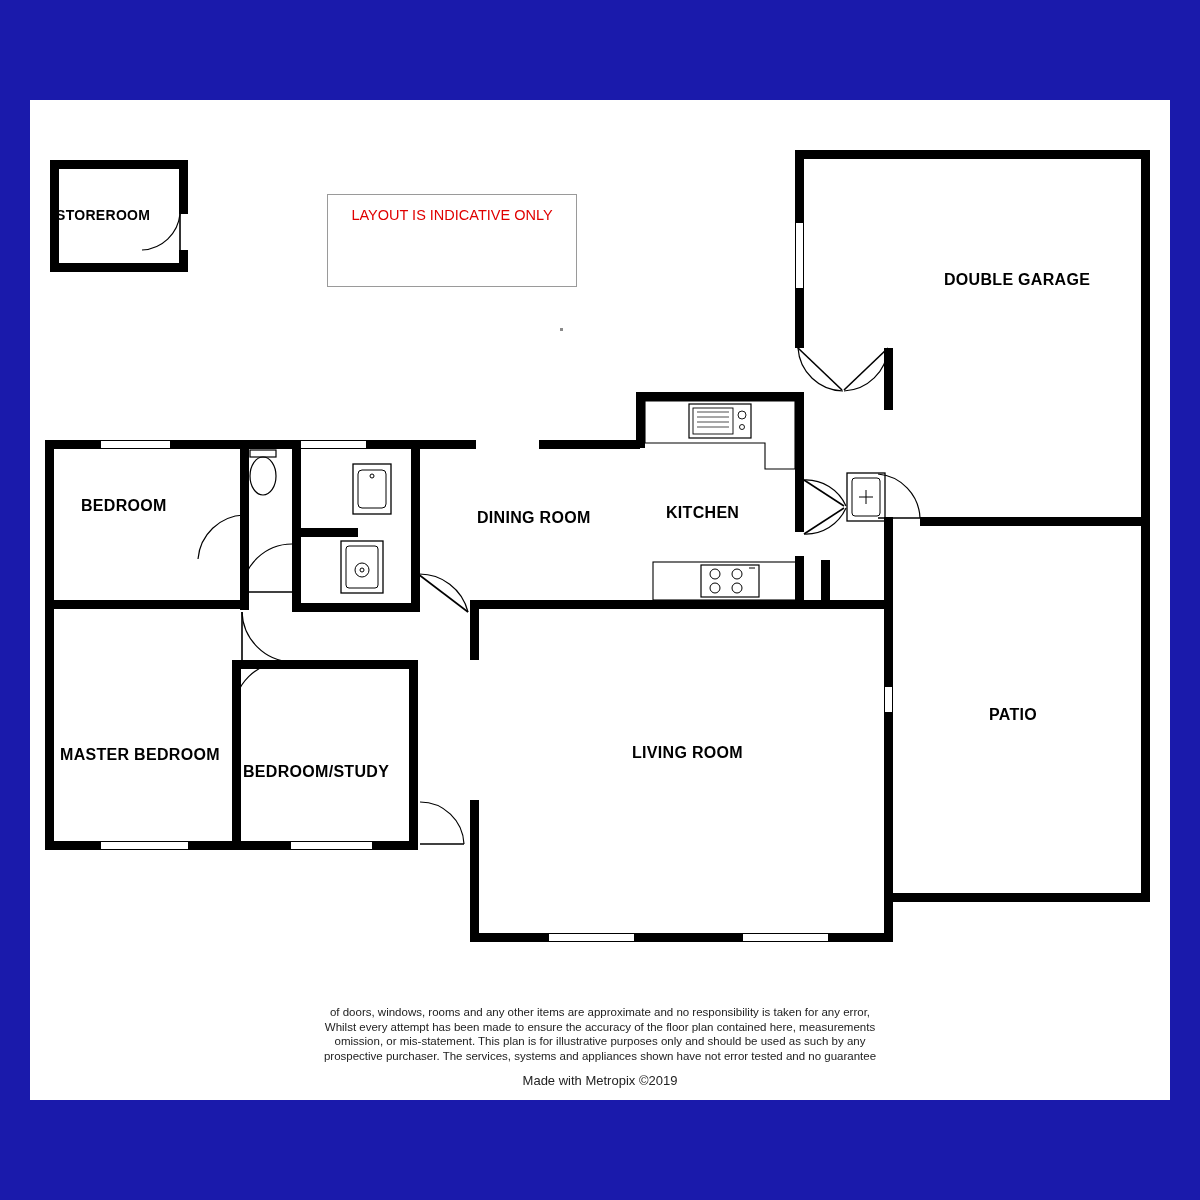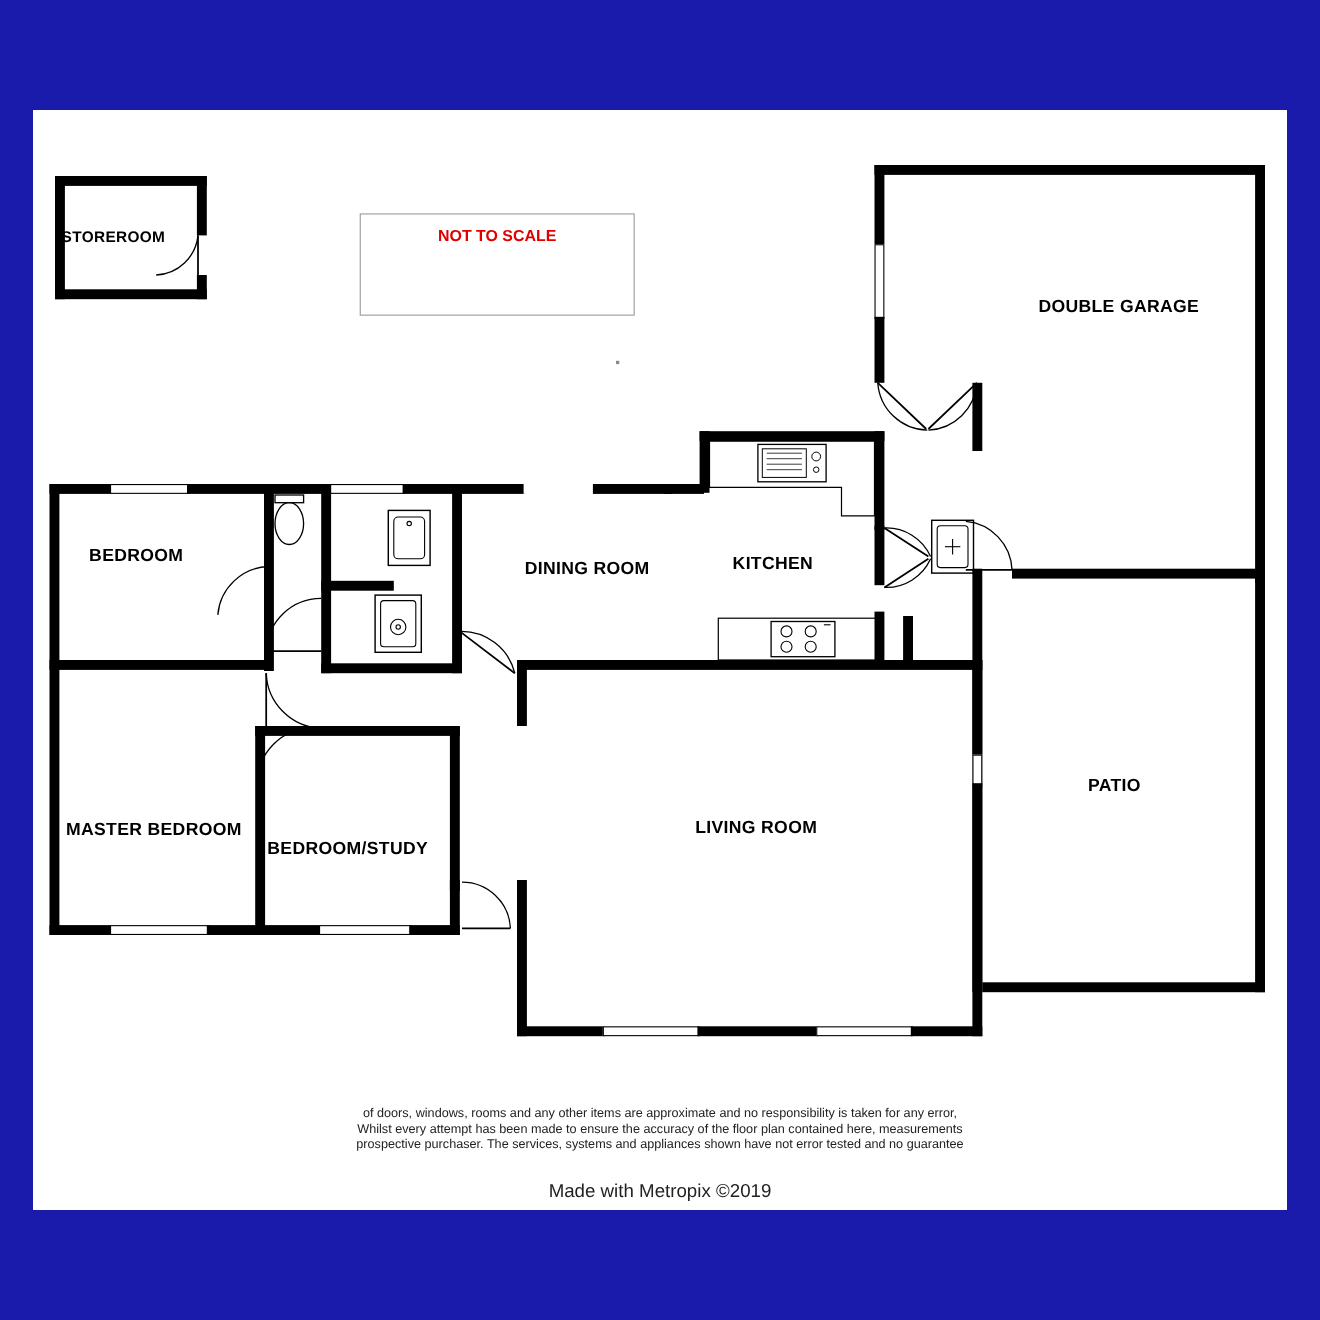--- a/index.html
+++ b/index.html
@@ -97,21 +97,21 @@
     font-size: 11.5px;
     line-height: 14.5px;
     color: #222222;
   }
   .made-with {
     position: absolute;
     left: 300px;
     top: 1073px;
     width: 600px;
     text-align: center;
-    font-size: 17px;
+    font-size: 13px;
     color: #222222;
   }
 
   
   .fixture { position: absolute; }
   svg { display: block; overflow: visible; }
   .stroke { stroke: #000000; fill: none; }
   .door-arc { stroke: #000000; stroke-width: 1.2; fill: none; }
   .door-leaf { stroke: #000000; stroke-width: 1.6; fill: none; }
 
@@ -138,21 +138,21 @@
   <div class="wall" style="left:179px; top:250px; width:9px;  height:22px;"></div>
   <div class="fixture" style="left:140px; top:214px;">
     <svg width="46" height="40" viewBox="0 0 46 40">
       <path class="door-arc" d="M 40 0 A 40 40 0 0 1 2 36"></path>
       <line class="door-leaf" x1="40" y1="0" x2="40" y2="36"></line>
     </svg>
   </div>
   <div class="room-label rl-14" style="left:56px; top:207px;">STOREROOM</div>
 
   <div class="note-box">
-    <div class="strong">NOT TO SCALE</div>
+    <div>LAYOUT IS INDICATIVE ONLY</div>
   </div>
   <div class="dot" style="left:560px; top:328px;"></div>
 
   <div class="wall" style="left:795px;  top:150px; width:355px; height:9px;"></div>
   <div class="wall" style="left:1141px; top:150px; width:9px;  height:380px;"></div>
   <div class="wall" style="left:795px;  top:150px; width:9px;  height:72px;"></div>
   <div class="window" style="left:795px; top:222px; width:9px; height:68px;"></div>
   <div class="wall" style="left:795px;  top:288px; width:9px;  height:60px;"></div>
   <div class="wall" style="left:884px;  top:348px; width:9px;  height:62px;"></div>
 
@@ -342,17 +342,18 @@
       <path class="door-arc" d="M 4 2 A 44 44 0 0 1 46 28"></path>
       <path class="door-arc" d="M 4 56 A 44 44 0 0 0 46 30"></path>
     </svg>
   </div>
 
   <div class="room-label rl-16" style="left:632px; top:744px;">LIVING ROOM</div>
 
   <div class="disclaimer">
     <div>of doors, windows, rooms and any other items are approximate and no responsibility is taken for any error,</div>
     <div>Whilst every attempt has been made to ensure the accuracy of the floor plan contained here, measurements</div>
+    <div>omission, or mis-statement. This plan is for illustrative purposes only and should be used as such by any</div>
     <div>prospective purchaser. The services, systems and appliances shown have not error tested and no guarantee</div>
   </div>
   <div class="made-with">Made with Metropix ©2019</div>
 
 </div>
 
 </body></html>

